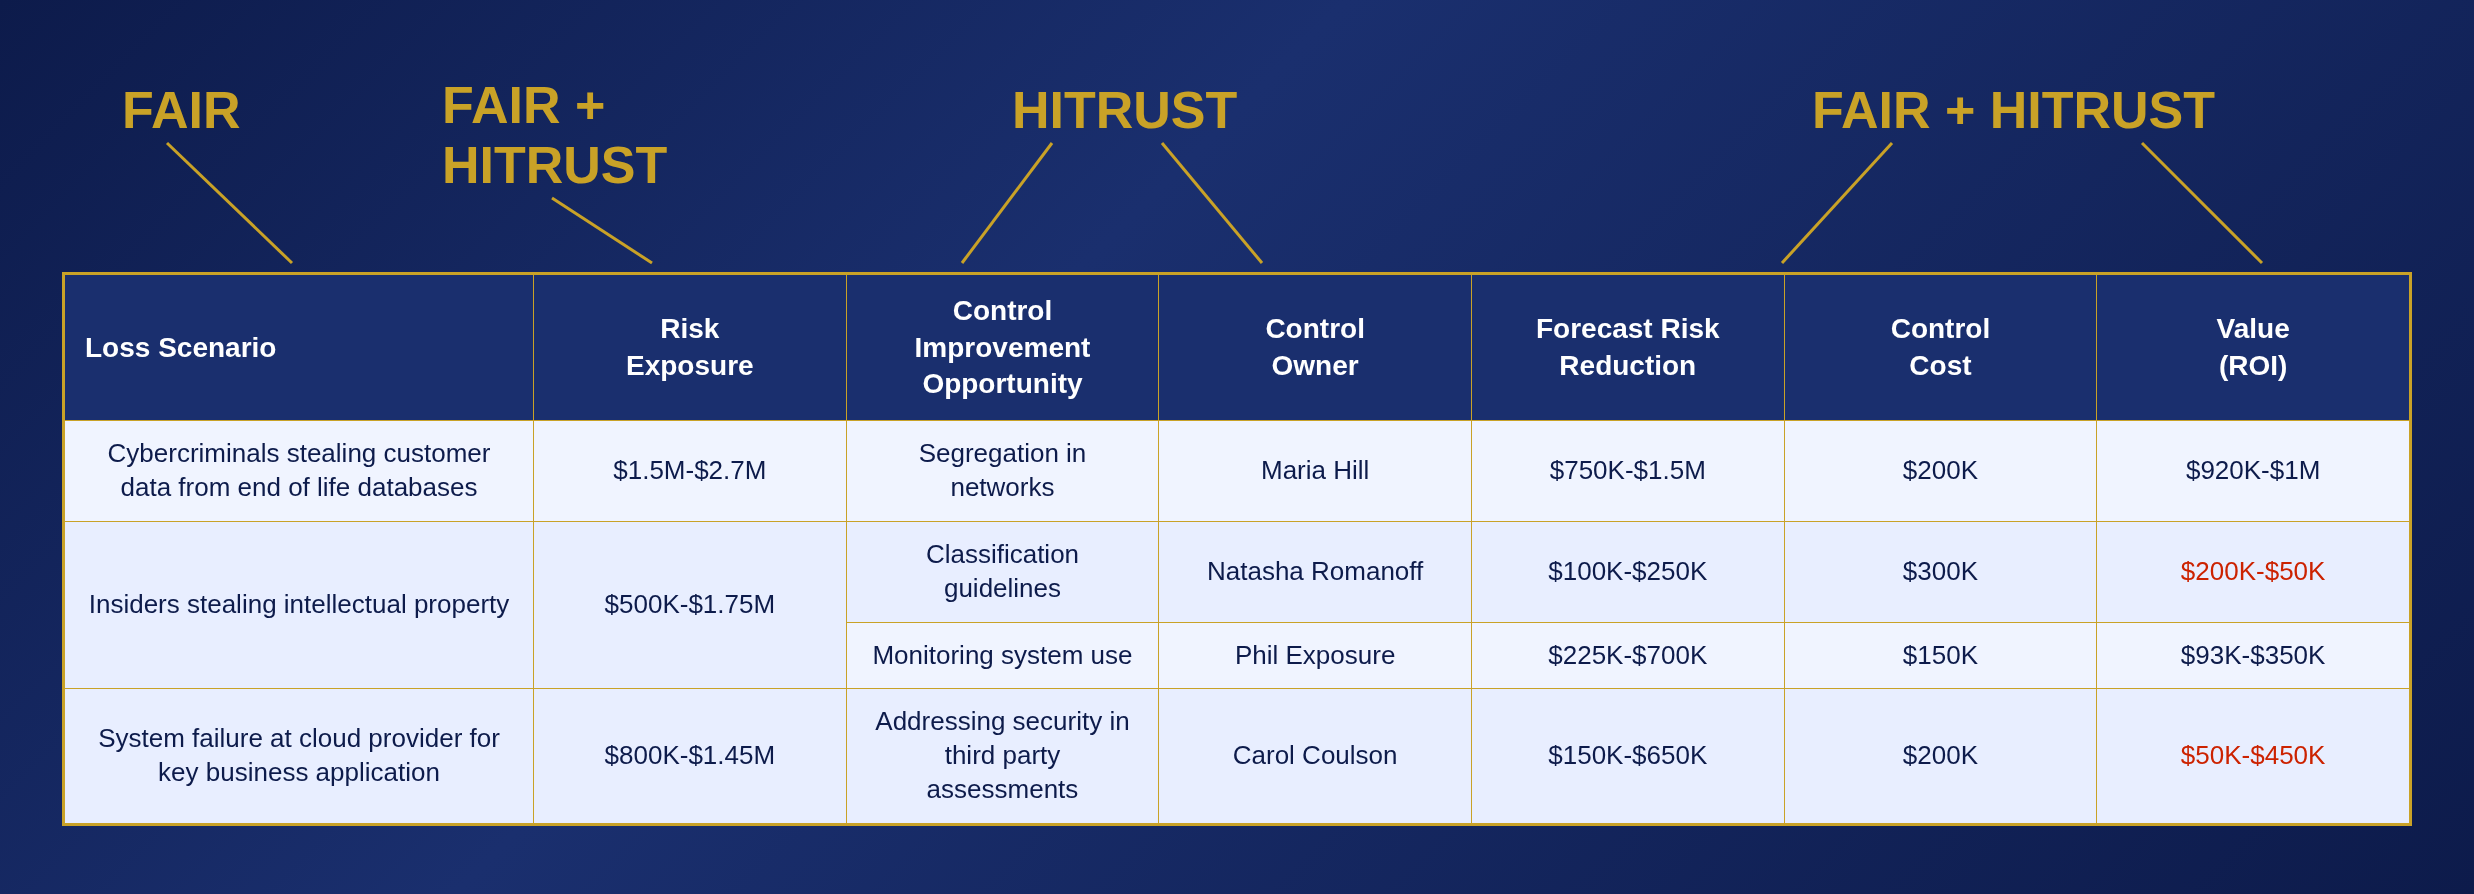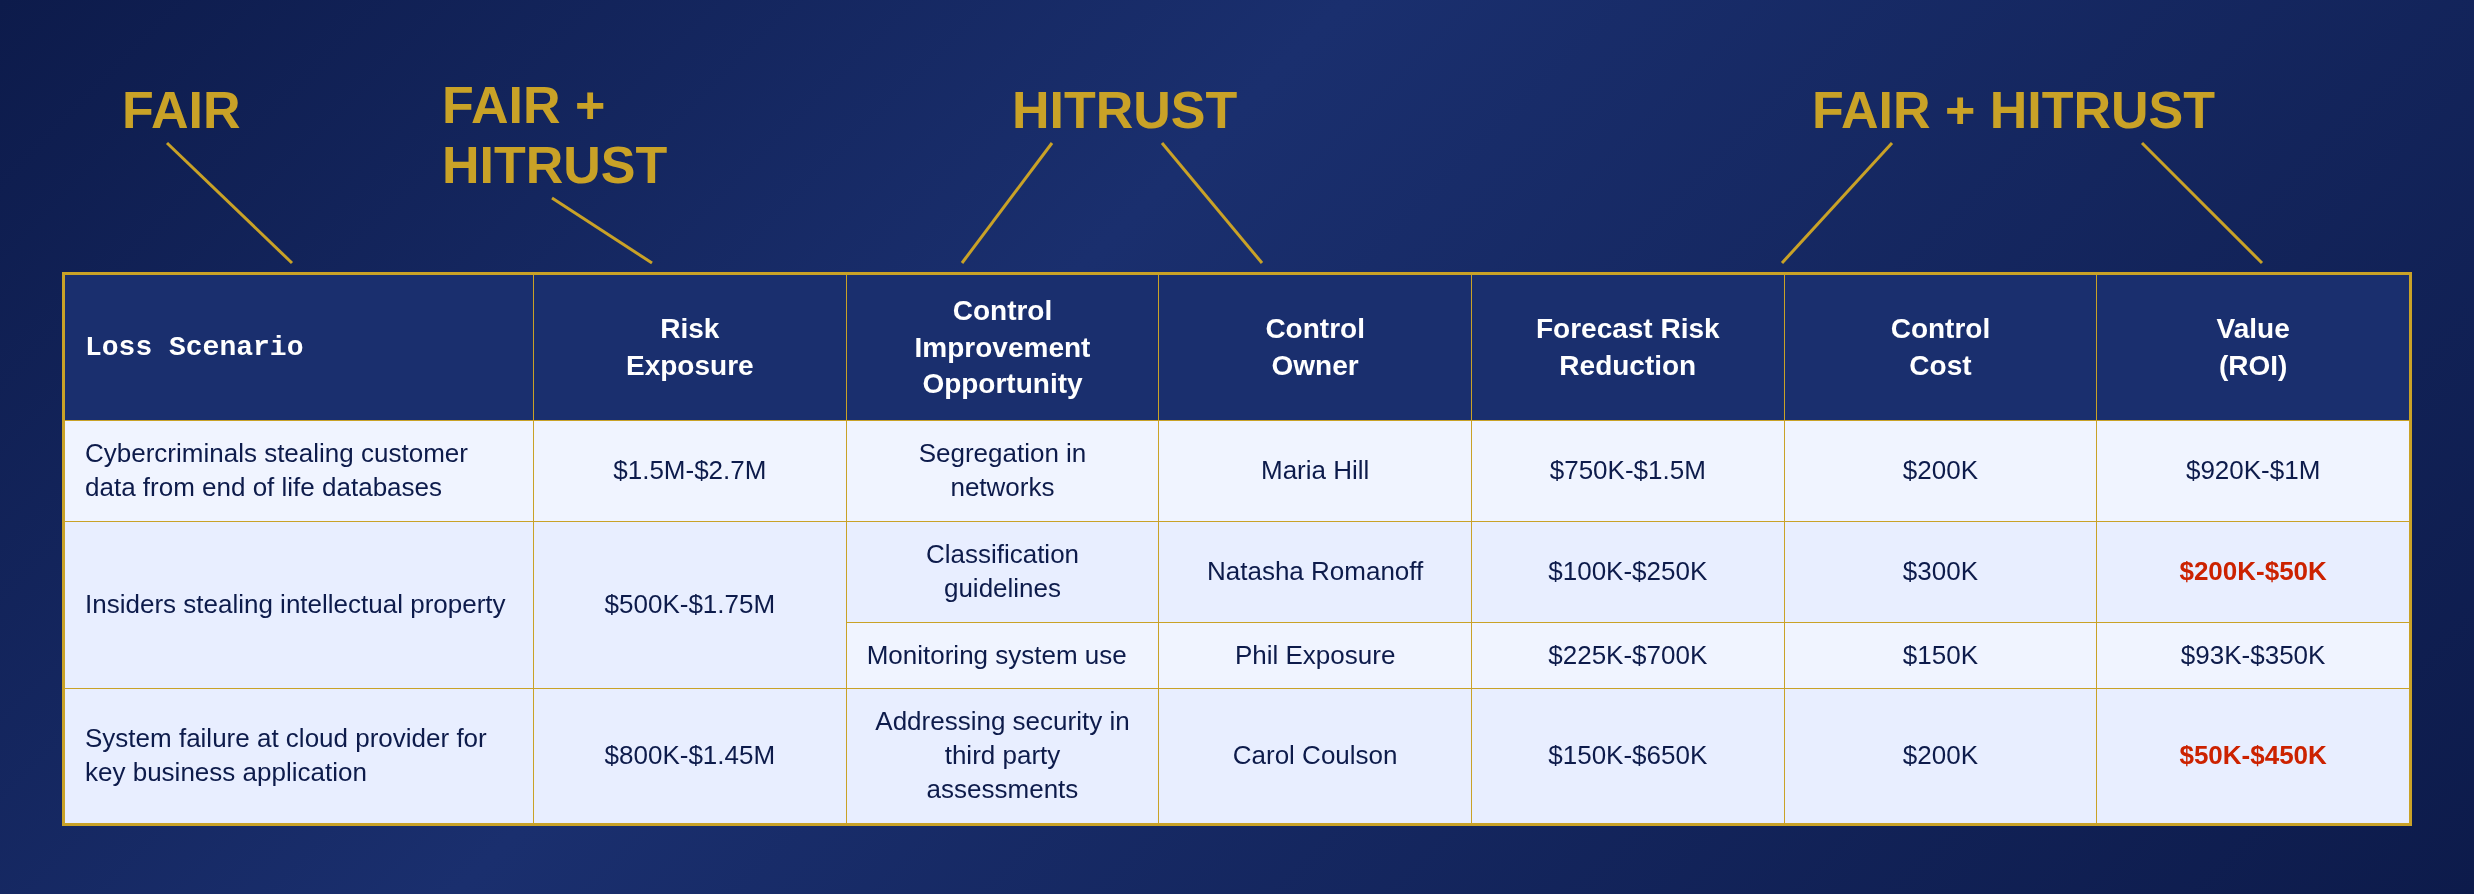--- a/index.html
+++ b/index.html
@@ -45,21 +45,20 @@
       font-weight: bold;
       padding: 18px 20px;
       text-align: center;
       border: 1px solid #c9a227;
       line-height: 1.3;
     }
 
     thead th:first-child {
       text-align: left;
       width: 20%;
-      font-family: Liberation Mono, monospace;
     }
 
     tbody tr {
       background-color: #f0f4ff;
     }
 
     tbody tr:nth-child(even) {
       background-color: #e8eeff;
     }
 
@@ -67,26 +66,26 @@
       color: #0d1b4b;
       font-size: 26px;
       padding: 16px 20px;
       border: 1px solid #c9a227;
       text-align: center;
       vertical-align: middle;
       line-height: 1.3;
     }
 
     tbody td:first-child {
-      text-align: left;
+      text-align: center;
     }
 
     .value-red {
       color: #cc2200;
-      font-weight: bold;
+      font-weight: normal;
     }
 
     svg.header-svg {
       width: 100%;
       height: 200px;
     }
   </style>
 </head>
 <body>
 

